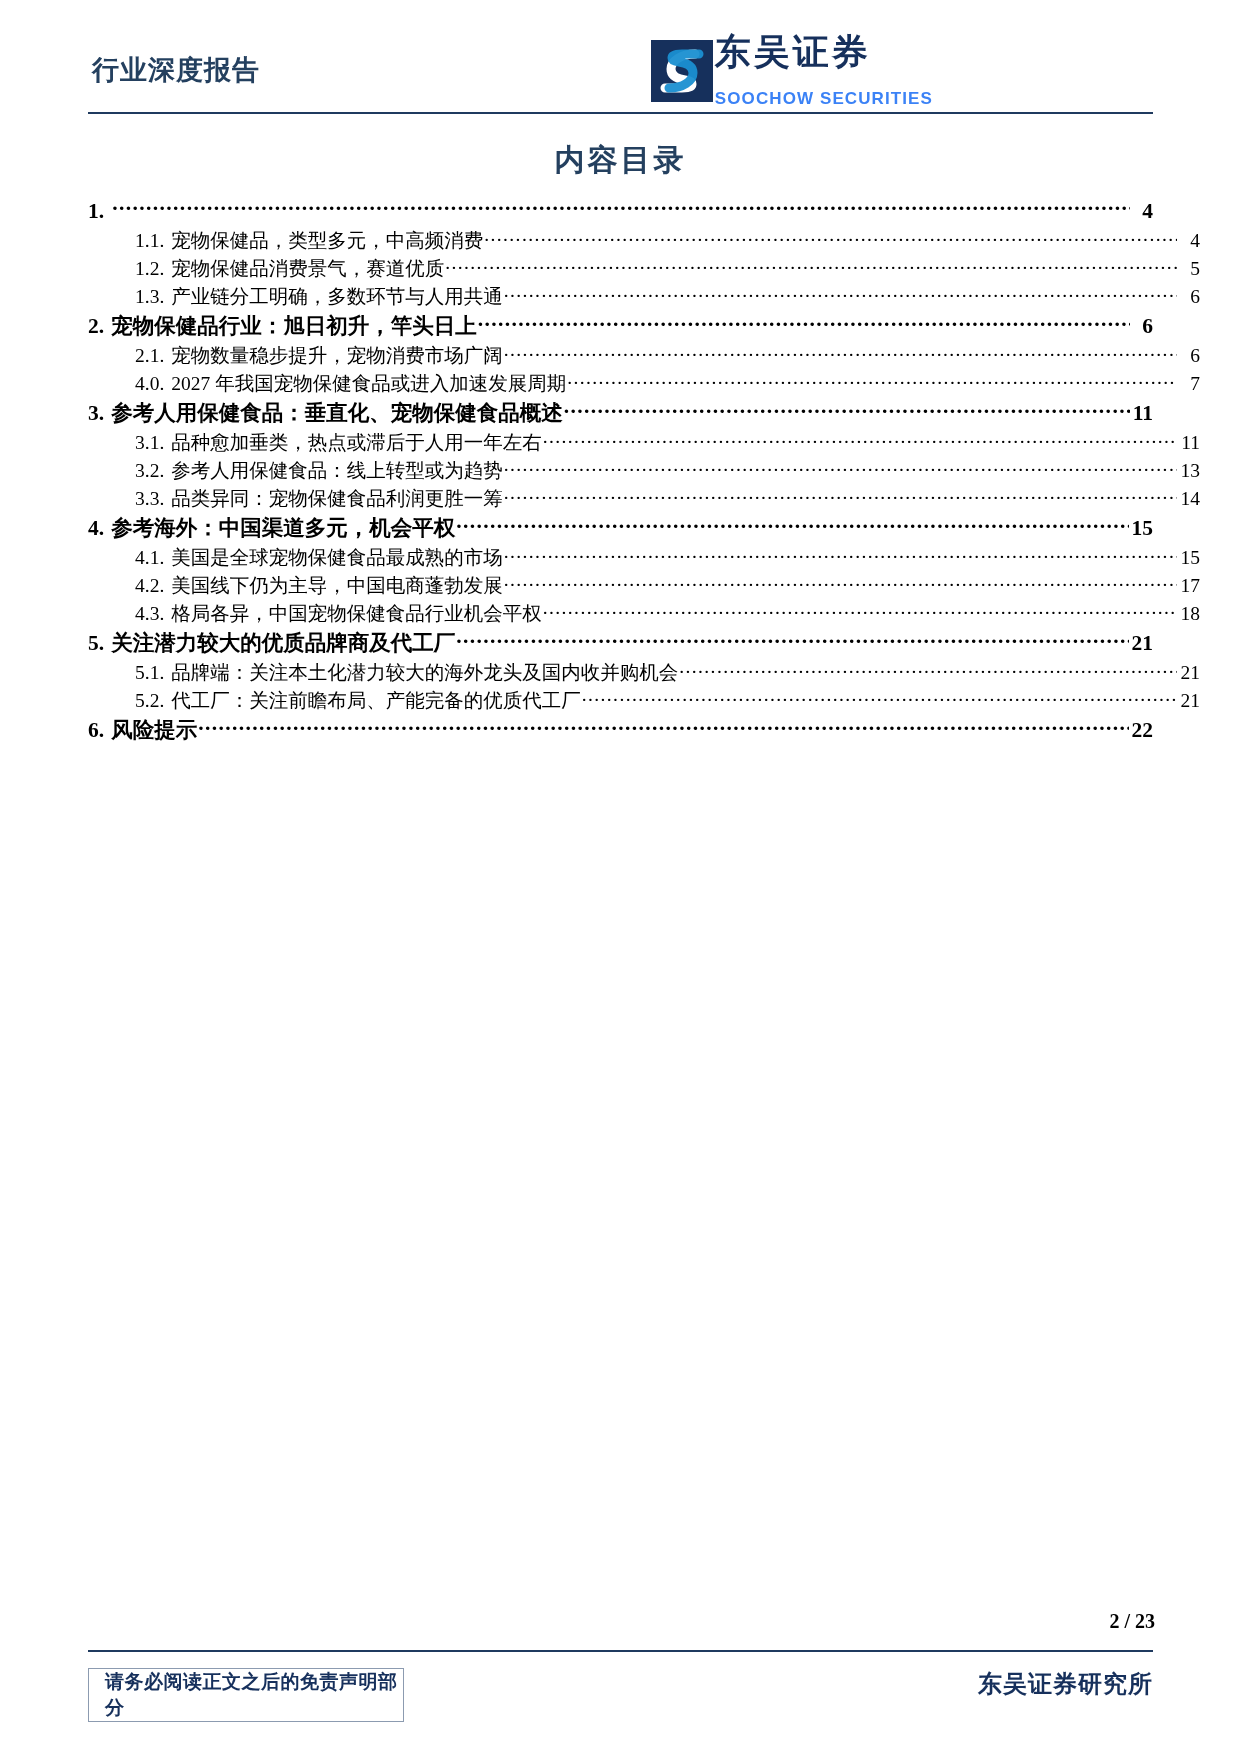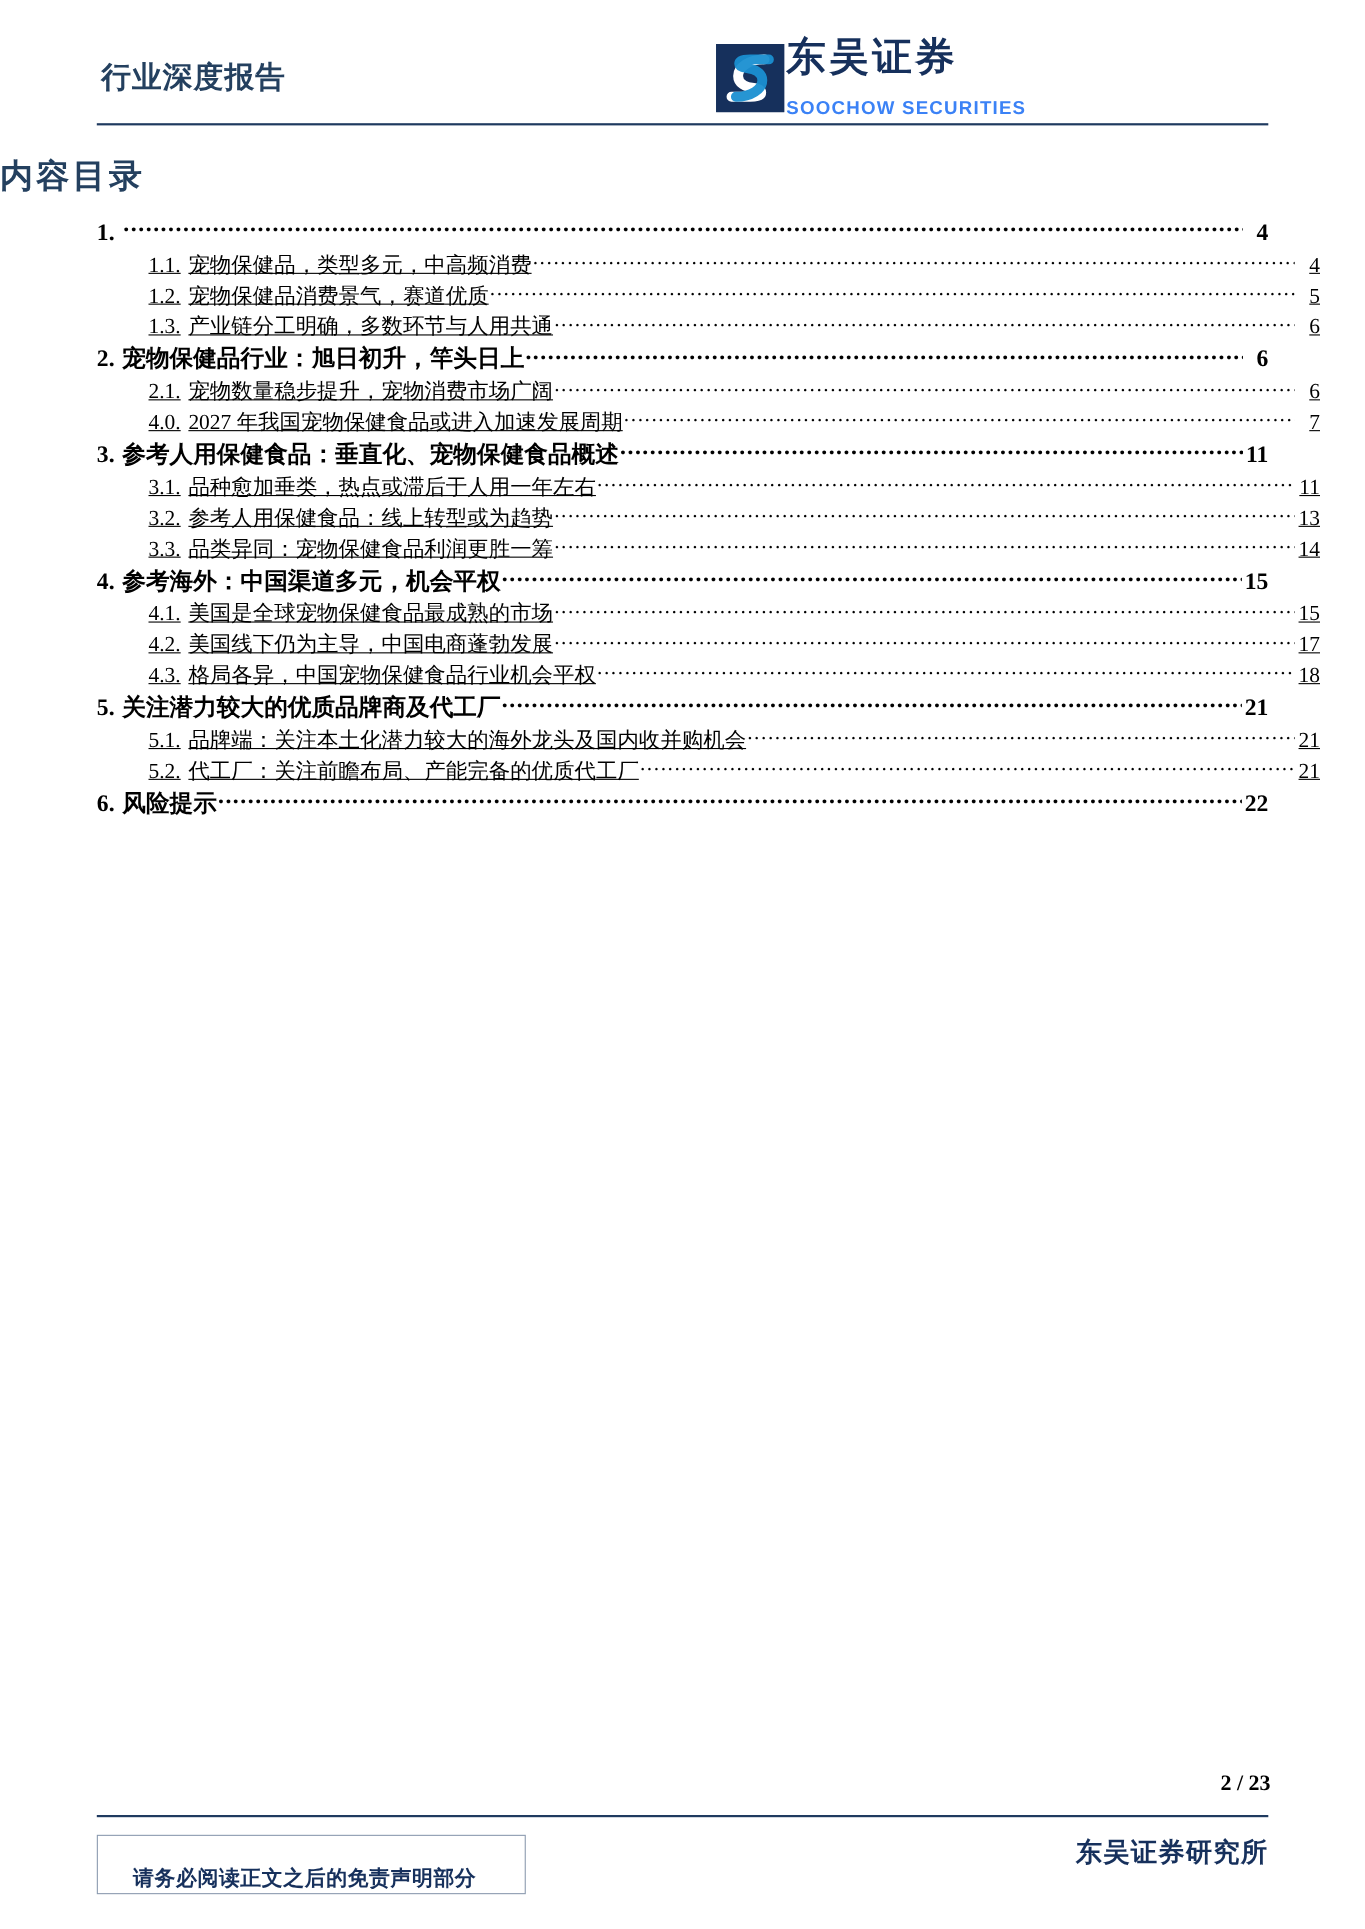--- a/index.html
+++ b/index.html
@@ -78,20 +78,21 @@
     color: #3b82f6;
     letter-spacing: 1.1px;
     font-family: "Liberation Sans", sans-serif;
   }
 
   
   .toc-title {
     position: absolute;
     left: 0; top: 140px;
     width: 1241px;
+    text-align: center;
     font-size: 30px;
     font-weight: 700;
     color: #24405f;
     letter-spacing: 3px;
   }
 
   .toc {
     position: absolute;
     left: 88px;
     top: 196px;
@@ -110,21 +111,20 @@
     font-weight: 700;
     color: #000000;
     height: 31px;
   }
   .toc-row.lvl2 {
     font-size: 19.5px;
     font-weight: 400;
     color: #000000;
     height: 28px;
     padding-left: 47px;
-    text-decoration: underline;
   }
 
   .toc-num {
     flex: 0 0 auto;
     padding-right: 7px;
   }
   .toc-row.lvl2 .toc-num { padding-right: 7px; }
 
   .toc-label {
     flex: 0 0 auto;
@@ -179,27 +179,27 @@
     top: 1668px;
     font-size: 24px;
     font-weight: 700;
     color: #16305c;
     letter-spacing: 1px;
   }
   .disclaimer-box {
     position: absolute;
     left: 88px;
     top: 1668px;
-    width: 390px;
+    width: 316px;
     height: 54px;
     border: 1.5px solid #8c9bb0;
     box-sizing: border-box;
     display: flex;
-    align-items: flex-end;
-    padding-left: 32px;
+    align-items: center;
+    padding-left: 16px;
   }
   .disclaimer-box span {
     font-size: 19px;
     font-weight: 700;
     color: #16305c;
     letter-spacing: 0.5px;
   }
 </style>
 </head>
 <body>

